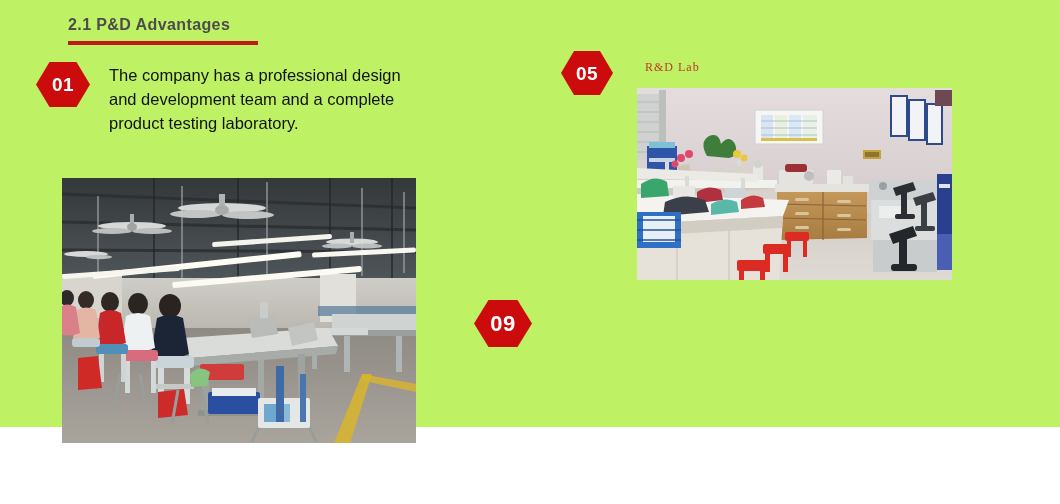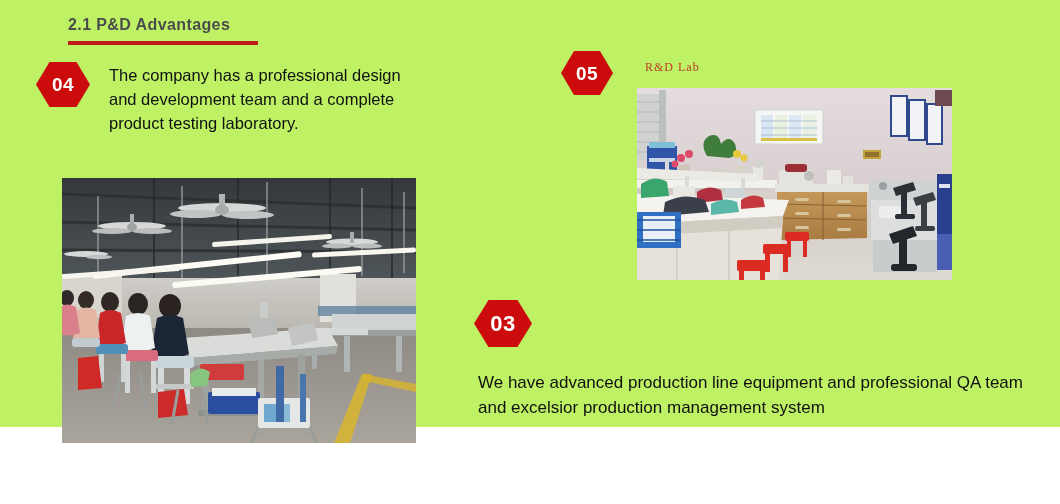--- a/index.html
+++ b/index.html
@@ -55,21 +55,21 @@
 </style>
 </head>
 <body>
 
 <div class="slide">
 
   <div class="section-title">2.1  P&amp;D  Advantages</div>
   <div class="title-rule"></div>
 
   <div class="hex" id="hex-01">
-    <span>04</span>
+    <span>01</span>
   </div>
   <div class="body-text" id="text-01">The company has a professional design and development team and a complete product testing laboratory.</div>
 
   <div class="photo" id="photo-factory">
     <svg viewBox="0 0 354 265" preserveAspectRatio="none">
       <defs>
         <linearGradient id="ceil" x1="0" y1="0" x2="0" y2="1">
           <stop offset="0%" stop-color="#34383a"></stop>
             <stop offset="100%" stop-color="#51585c"></stop>
         </linearGradient>
@@ -423,17 +423,16 @@
 
       <g>
         <rect x="300" y="86" width="15" height="60" fill="#2b3f8f"></rect>
         <rect x="300" y="146" width="15" height="36" fill="#4a5fb4"></rect>
         <rect x="302" y="96" width="11" height="4" fill="#dfe3ef"></rect>
       </g>
     </svg>
   </div>
 
   <div class="hex" id="hex-03">
-    <span>03</span>
+    <span>09</span>
   </div>
-  <div class="body-text" id="text-03">We have advanced production line equipment and professional QA team and excelsior production management system</div>
 
 </div>
 
 </body></html>

